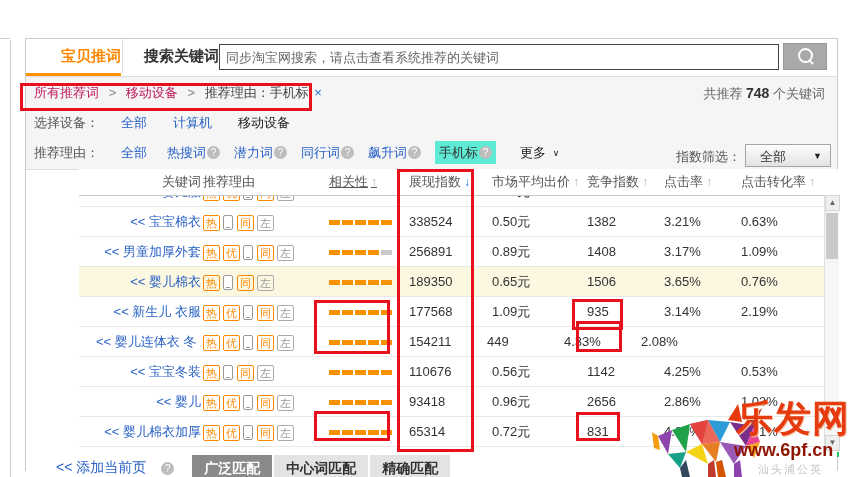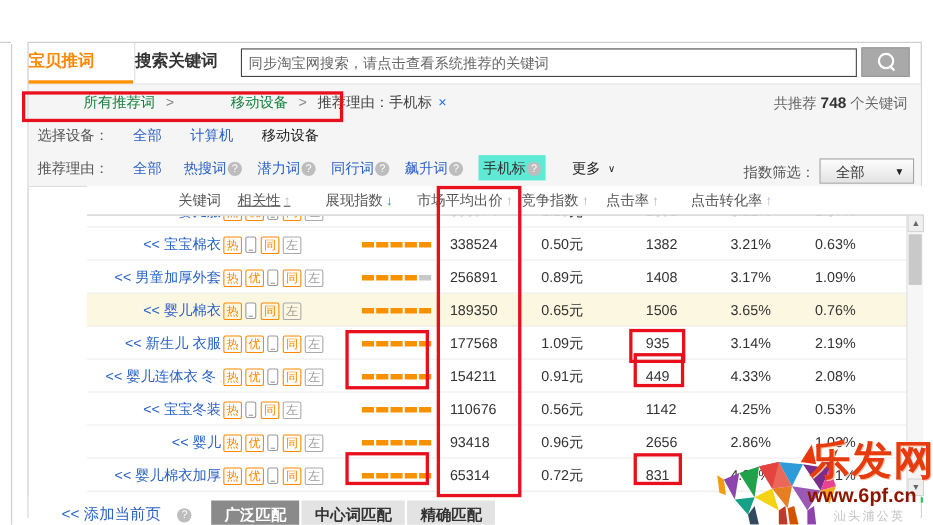--- a/index.html
+++ b/index.html
@@ -3,33 +3,33 @@
 <meta charset="utf-8">
 <style>
   html,body{margin:0;padding:0;}
   body{width:848px;height:477px;position:relative;background:#fff;overflow:hidden;
        font-family:"Liberation Sans","DejaVu Sans",sans-serif;font-size:13px;color:#333;}
   .left-edge{position:absolute;left:10px;top:40px;bottom:0;width:1px;background:#ccc;}
   .left-stub{position:absolute;left:0;top:38px;width:10px;height:1px;background:#ccc;}
   .panel{position:absolute;left:25px;top:38px;width:813px;height:433px;border:1px solid #c9c9c9;background:#fff;box-sizing:border-box;}
   
   .tabs-row{position:relative;height:37px;border-bottom:1px solid #ddd;}
-  .tab{position:absolute;top:0;height:34px;line-height:34px;text-align:left;font-size:15px;font-weight:bold;cursor:pointer;}
+  .tab{position:absolute;top:0;height:34px;line-height:34px;text-align:right;font-size:15px;font-weight:bold;cursor:pointer;}
   .tab.t1{left:0;width:95px;color:#ff8800;border-bottom:3px solid #ff9000;}
   .tab.t2{left:96px;width:96px;color:#333;border-left:1px solid #ddd;}
   .search-input{position:absolute;left:193px;top:5px;width:560px;height:24px;border:1px solid #444;
        font-size:13px;color:#333;padding:12px 6px;box-sizing:border-box;font-family:inherit;}
   .search-input::placeholder{color:#666;}
   .search-btn{position:absolute;left:757px;top:4px;width:44px;height:27px;background:#a9a9a9;border:1px solid #999;cursor:pointer;padding:0;}
   .mag{display:inline-block;width:11px;height:11px;border:2px solid #fff;border-radius:50%;position:relative;}
   .mag::after{content:"";position:absolute;width:2px;height:6px;background:#fff;left:10px;top:9px;transform:rotate(-45deg);}
   
   .filters{position:relative;height:92px;background:#f5f5f5;border-bottom:1px solid #ddd;font-size:13px;}
   .crumb-row{position:relative;height:32px;line-height:32px;padding-left:8px;color:#444;}
-  .crumbs a{color:#15803d;text-decoration:none;cursor:pointer;margin-left:42px;}
+  .crumbs a{color:#be185d;text-decoration:none;cursor:pointer;}
   .crumbs .sep{color:#888;margin:0 6px;}
   .crumbs .x{color:#2a6fdb;margin-left:2px;cursor:pointer;}
   .count{position:absolute;right:12px;top:0;color:#666;}
   .count b{color:#333;font-size:14px;}
   .dev-row,.reason-row{position:relative;height:27px;line-height:27px;padding-left:8px;white-space:nowrap;}
   .reason-row{height:33px;line-height:33px;}
   .flabel{color:#555;margin-right:22px;}
   .fopt{margin-right:26px;cursor:pointer;text-decoration:none;}
   .fopt.link{color:#2a62c5;}
   .fopt.selected-dark{color:#222;}
@@ -132,20 +132,21 @@
       <span class="flabel">推荐理由：</span><span id="reasonOpts"><a class="ropt first" style="color: rgb(42, 98, 197);">全部</a><a class="ropt" style="color: rgb(42, 98, 197);">热搜词<span class="qmark">?</span></a><a class="ropt" style="color: rgb(42, 98, 197);">潜力词<span class="qmark">?</span></a><a class="ropt" style="color: rgb(42, 98, 197);">同行词<span class="qmark">?</span></a><a class="ropt" style="color: rgb(42, 98, 197);">飙升词<span class="qmark">?</span></a><a class="ropt sel" style="color: rgb(51, 51, 51);">手机标<span class="qmark">?</span></a></span><span class="more"><span>更多</span> <span class="chev">∨</span></span>
       <span class="idx-wrap">
         <span class="idx-label">指数筛选：</span><span class="dropdown"><span>全部</span><span class="caret">▼</span></span>
       </span>
     </div>
   </div>
 
   <div class="twrap">
     <div class="thead" id="thead">
         <div class="th c-kw"><span>关键词</span></div>
+        <div class="th c-badge"><span>推荐理由</span></div>
         <div class="th c-bars"><span>相关性</span><span class="arrow">↑</span></div>
         <div class="th c-impr"><span>展现指数</span><span class="arrow active">↓</span></div>
         <div class="th c-price"><span>市场平均出价</span><span class="arrow">↑</span></div>
         <div class="th c-comp"><span>竞争指数</span><span class="arrow">↑</span></div>
         <div class="th c-ctr"><span>点击率</span><span class="arrow">↑</span></div>
         <div class="th c-cvr"><span>点击转化率</span><span class="arrow">↑</span></div>
       </div>
     <div class="tbody" id="tbody">
         <div class="trow clip-first">
           <div class="td c-kw"><a class="kwlink">&lt;&lt; 婴儿服</a></div>
@@ -195,21 +196,20 @@
           <div class="td c-price">1.09元</div>
           <div class="td c-comp">935</div>
           <div class="td c-ctr">3.14%</div>
           <div class="td c-cvr">2.19%</div>
         </div>
         <div class="trow">
           <div class="td c-kw"><a class="kwlink">&lt;&lt; 婴儿连体衣 冬 加厚</a></div>
           <div class="td c-badge"><span class="badge">热</span><span class="badge">优</span><span class="phone-ic"></span><span class="badge">同</span><span class="badge gray">左</span></div>
           <div class="td c-bars"><span class="bar"></span><span class="bar"></span><span class="bar"></span><span class="bar"></span><span class="bar"></span></div>
           <div class="td c-impr">154211</div>
-          <div class="td c-price">0.91元</div>
           <div class="td c-comp">449</div>
           <div class="td c-ctr">4.33%</div>
           <div class="td c-cvr">2.08%</div>
         </div>
         <div class="trow">
           <div class="td c-kw"><a class="kwlink">&lt;&lt; 宝宝冬装</a></div>
           <div class="td c-badge"><span class="badge">热</span><span class="phone-ic"></span><span class="badge">同</span><span class="badge gray">左</span></div>
           <div class="td c-bars"><span class="bar"></span><span class="bar"></span><span class="bar"></span><span class="bar"></span><span class="bar"></span></div>
           <div class="td c-impr">110676</div>
           <div class="td c-price">0.56元</div>

